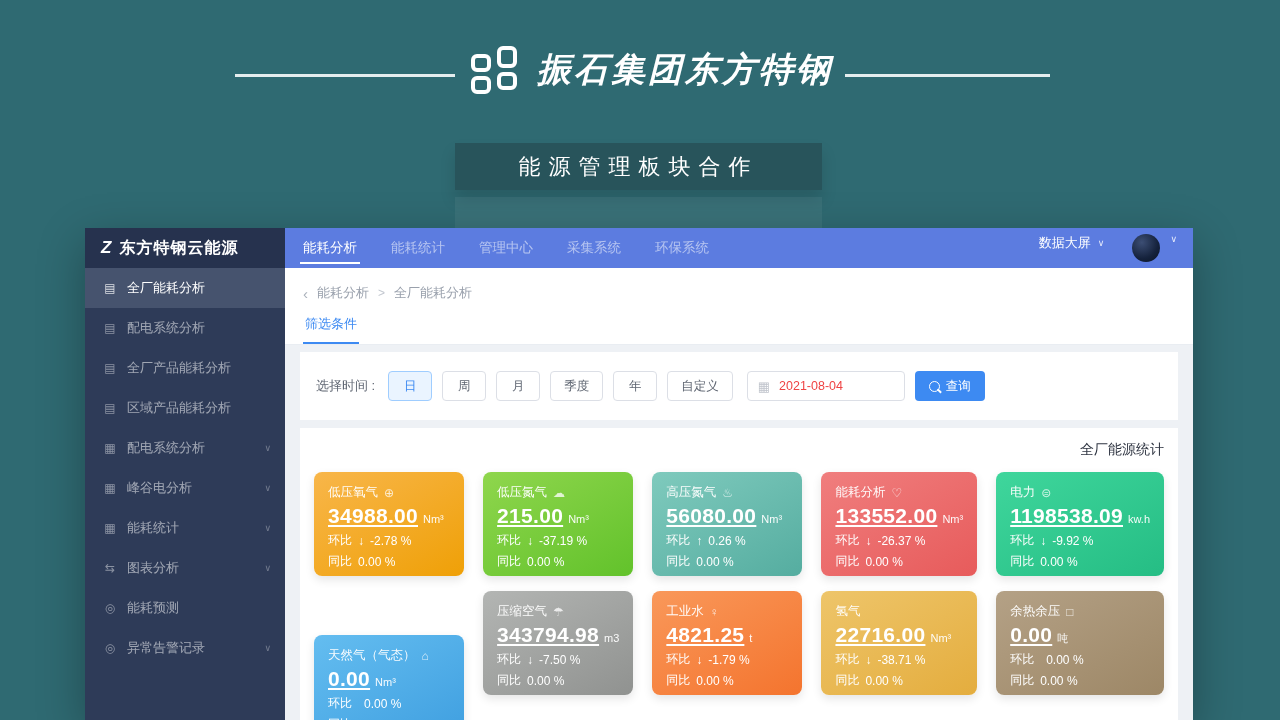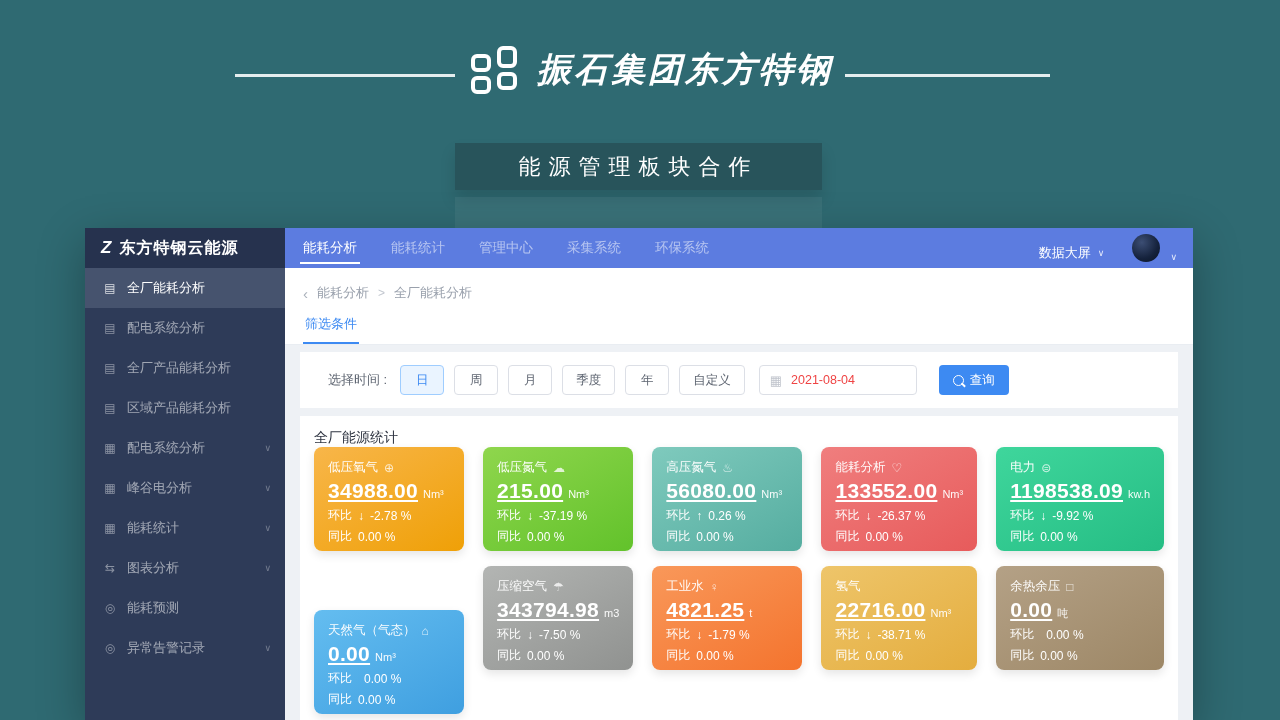--- a/index.html
+++ b/index.html
@@ -39,51 +39,51 @@
   .mitem .mico{font-size:12px;opacity:.8;width:14px;text-align:center;}
   .mitem .mchev{margin-left:auto;font-size:9px;opacity:.6;}
   .mitem.active{background:#46536e;color:#fff;}
   
   .main{flex:1;display:flex;flex-direction:column;min-width:0;}
   .topnav{height:40px;flex:0 0 auto;background:#5c7ce0;display:flex;align-items:center;padding:0 16px;}
   .tabs{display:flex;gap:34px;margin-left:2px;height:100%;}
   .tab{position:relative;color:rgba(255,255,255,.55);font-size:13.5px;line-height:40px;cursor:pointer;white-space:nowrap;}
   .tab.active{color:#fff;}
   .tab.active::after{content:"";position:absolute;left:-3px;right:-3px;bottom:4px;height:2px;background:#fff;}
-  .nav-right{margin-left:auto;display:flex;align-items:flex-end;}
+  .nav-right{margin-left:auto;display:flex;align-items:flex-start;}
   .screen-btn{display:flex;align-items:center;gap:7px;color:#fff;font-size:13px;cursor:pointer;}
   .caret{font-size:9px;color:rgba(255,255,255,.85);}
   .avatar{width:28px;height:28px;border-radius:50%;margin-left:28px;
     background:radial-gradient(circle at 35% 30%,#3c4e74 0%,#15223c 60%,#0a1322 100%);}
   .av-caret{margin-left:10px;}
   
   .content{flex:1;background:#eef1f5;overflow:hidden;display:flex;flex-direction:column;}
   .panel-bread{background:#fff;padding:16px 18px 0;border-bottom:1px solid #e9edf2;}
   .crumbs{display:flex;align-items:center;gap:9px;font-size:13px;color:#99a0ac;}
   .crumb-back{font-size:15px;color:#aab1bb;cursor:pointer;line-height:1;}
   .crumb-sep{color:#c2c7cf;font-size:12px;}
   .filter-tab{display:inline-block;margin-top:13px;font-size:13px;color:#3d8af2;
     padding:0 2px 9px;border-bottom:2px solid #3d8af2;cursor:pointer;}
-  .panel-filter{margin:7px 15px 0;background:#fff;height:56px;flex:0 0 auto;display:flex;align-items:center;
-    padding:0 28px;gap:10px;}
+  .panel-filter{margin:7px 15px 0;background:#fff;height:68px;flex:0 0 auto;display:flex;align-items:center;
+    padding:0 16px;gap:10px;}
   .flabel{font-size:13px;color:#5f6672;margin-right:3px;white-space:nowrap;}
   .fbtn{height:30px;min-width:44px;padding:0 13px;box-sizing:border-box;border:1px solid #dcdfe6;border-radius:4px;
     background:#fff;color:#5f6672;font-size:12.5px;display:flex;align-items:center;justify-content:center;cursor:pointer;white-space:nowrap;}
   .fbtn.active{color:#3d8af2;border-color:#9fcdff;background:#eaf4ff;}
   .date-box{height:30px;width:158px;box-sizing:border-box;border:1px solid #dcdfe6;border-radius:4px;
     display:flex;align-items:center;gap:7px;padding:0 10px;margin-left:4px;background:#fff;}
   .cal-ico{color:#c0c4cc;font-size:13px;line-height:1;}
   .date-box input{border:none;outline:none;font-size:12.5px;color:#ef4444;width:100%;
     font-family:"Liberation Sans","DejaVu Sans",sans-serif;background:transparent;}
-  .qbtn{margin-left:12px;height:30px;padding:0 14px;background:#3d8af2;border-radius:4px;border:none;
+  .qbtn{margin-left:0;height:30px;padding:0 14px;background:#3d8af2;border-radius:4px;border:none;
     display:flex;align-items:center;gap:6px;color:#fff;font-size:12.5px;cursor:pointer;}
   .lens{width:9px;height:9px;border:1.5px solid #fff;border-radius:50%;position:relative;display:inline-block;}
   .lens::after{content:"";position:absolute;width:5px;height:1.5px;background:#fff;transform:rotate(45deg);right:-3px;bottom:-1px;}
   .panel-stats{margin:8px 15px 0;background:#fff;padding:13px 14px 16px;flex:0 0 auto;}
-  .stats-title{font-size:14px;color:#2f3542;}
+  .stats-title{font-size:14px;color:#2f3542;margin-bottom:13px;text-align:right;}
   .cards{display:grid;grid-template-columns:repeat(5,1fr);gap:15px 19px;}
   .card{height:104px;box-sizing:border-box;border-radius:8px;padding:12px 14px;color:#fff;
     box-shadow:0 4px 10px rgba(0,0,0,.10);}
   .card-head{font-size:12.5px;display:flex;align-items:center;gap:6px;opacity:.96;white-space:nowrap;overflow:hidden;}
   .card-ico{font-size:12px;opacity:.8;}
   .card-val{margin-top:3px;white-space:nowrap;}
   .num{font-size:21px;font-weight:700;letter-spacing:.3px;text-decoration:underline;}
   .unit{font-size:11px;margin-left:5px;opacity:.95;}
   .crow{font-size:12px;margin-top:4px;display:flex;align-items:center;gap:6px;white-space:nowrap;}
   .arr{font-size:12px;}

